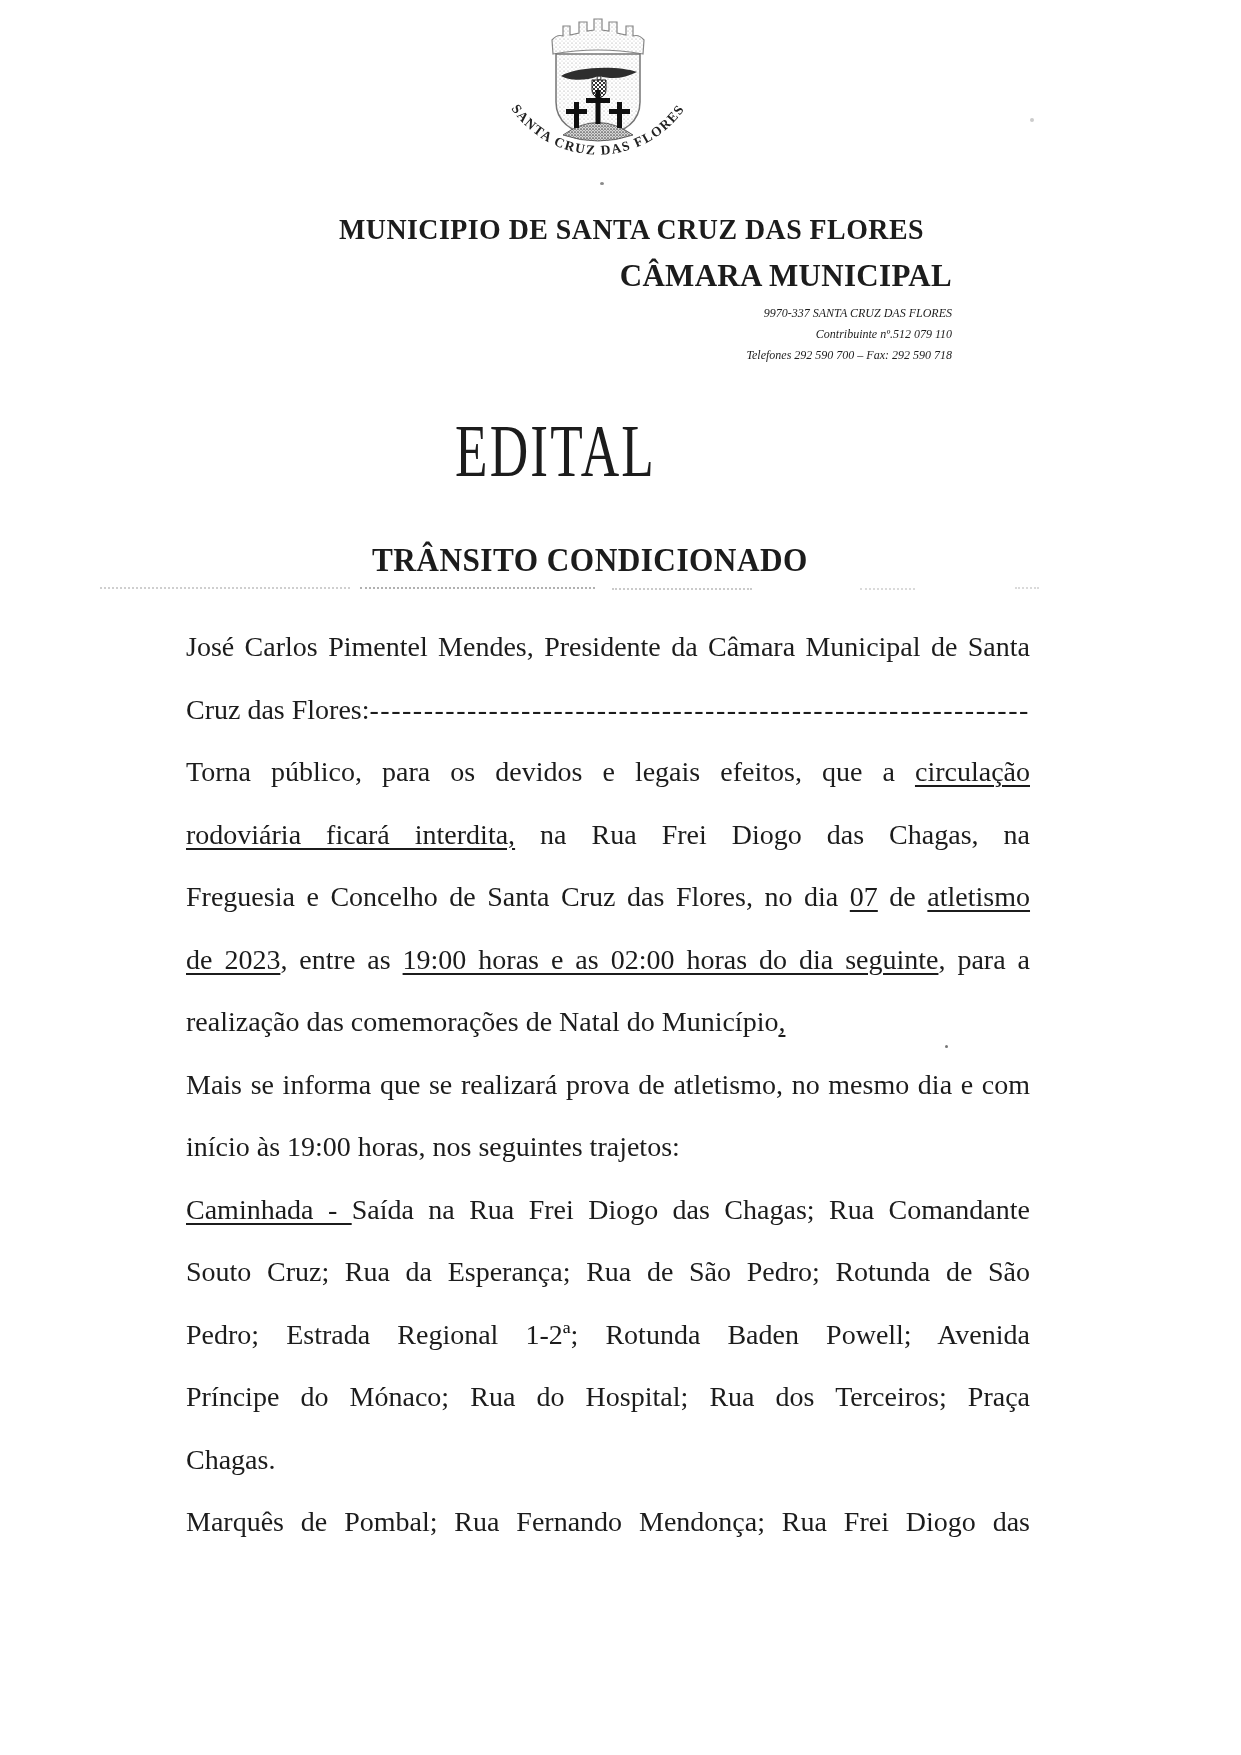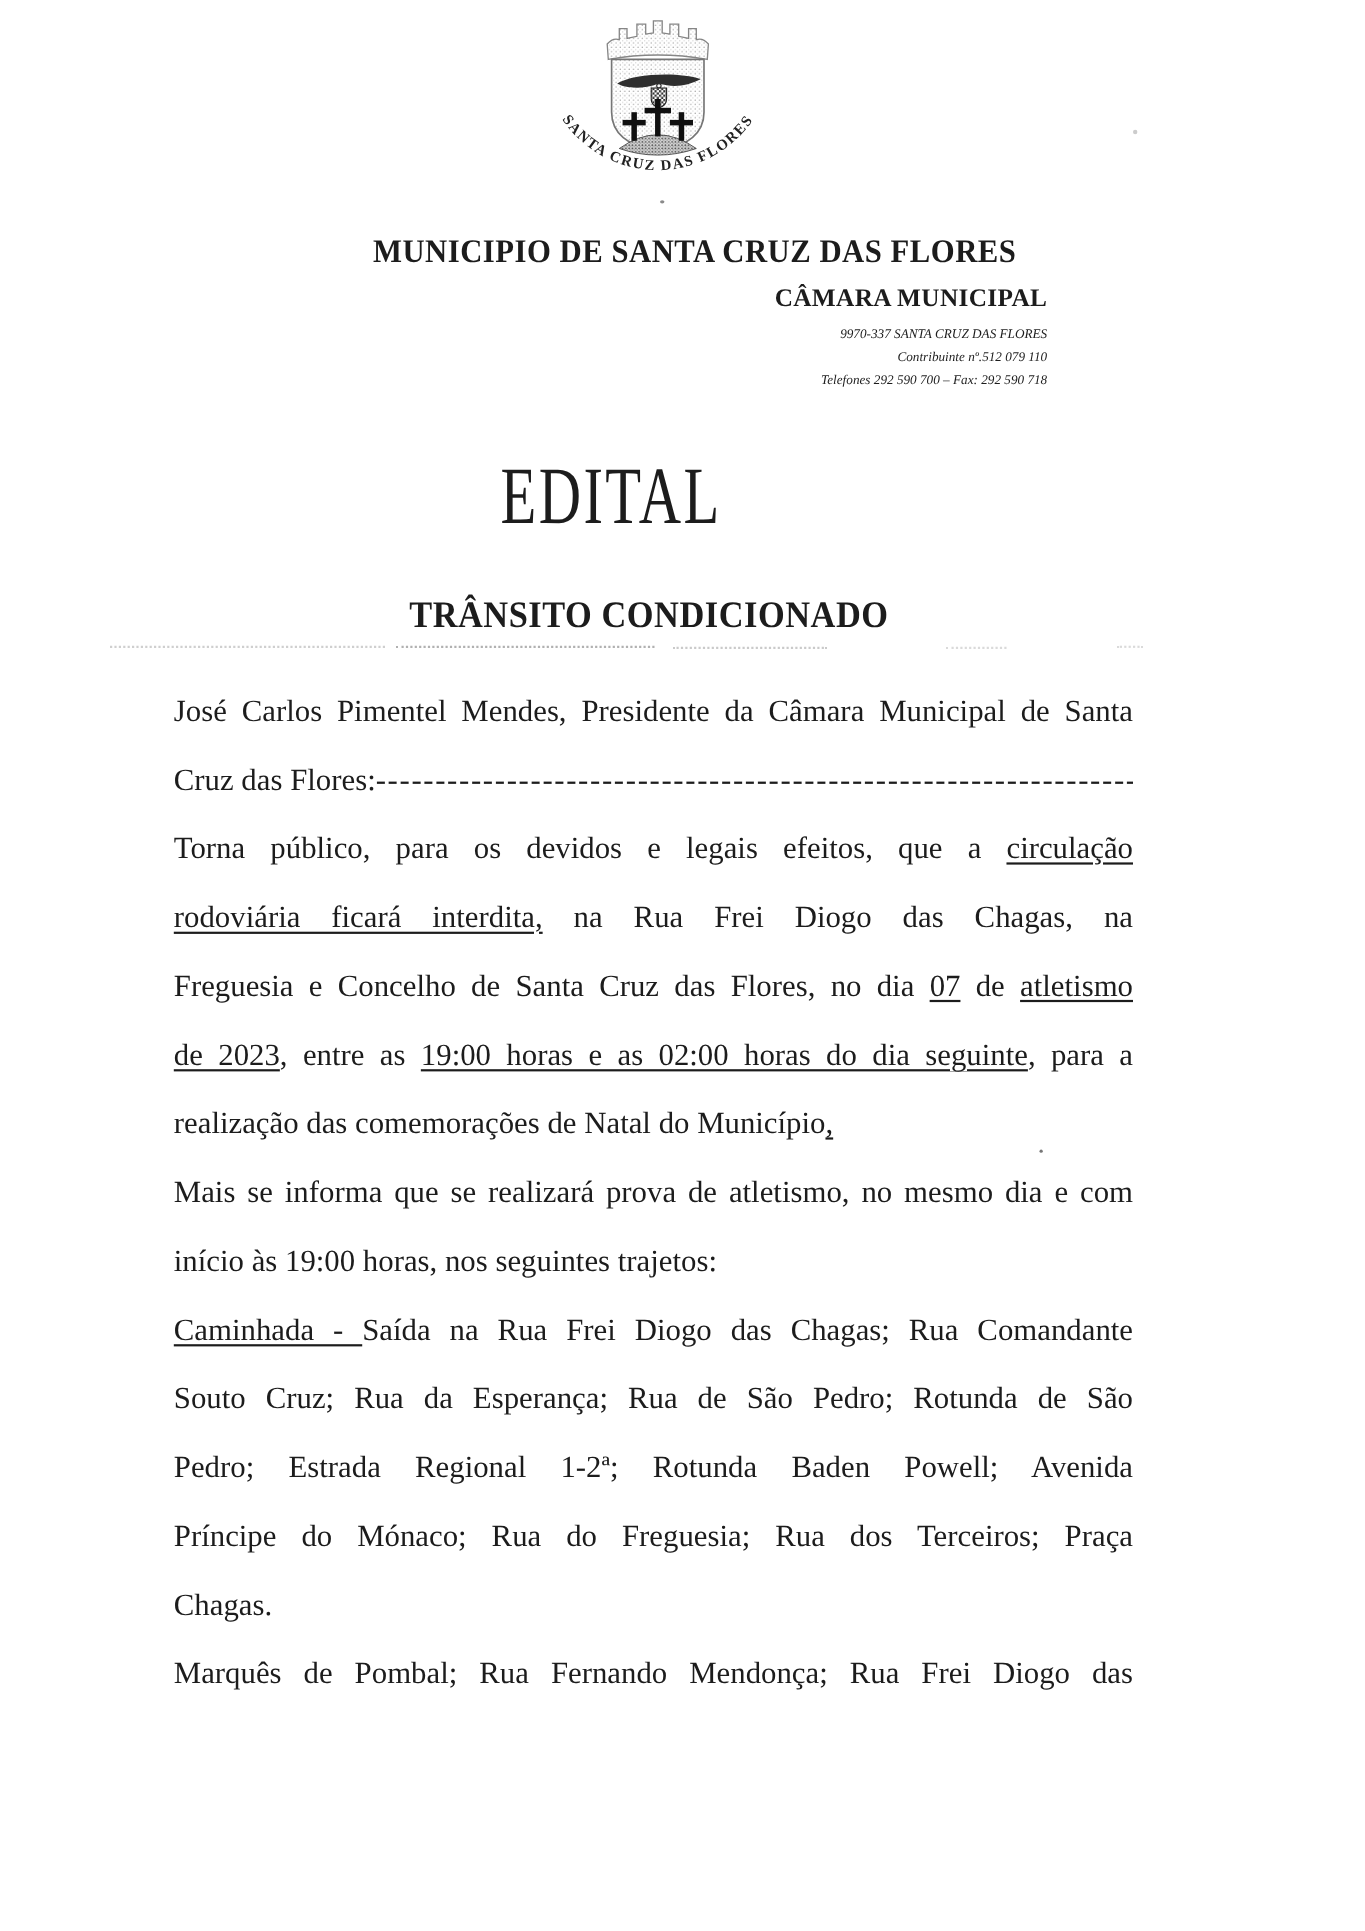--- a/index.html
+++ b/index.html
@@ -8,40 +8,40 @@
     font-family:"Liberation Serif","DejaVu Serif",serif;color:#1c1c1c;
   }
   .page{position:absolute;inset:0;}
 
   
   .crest{position:absolute;left:475px;top:14px;width:244px;height:156px;}
 
   
   .letterhead{position:absolute;left:152px;top:212px;width:800px;text-align:right;}
   .muni{font-size:30px;font-weight:bold;letter-spacing:.5px;transform:scaleX(.93);transform-origin:50% 50%;white-space:nowrap;}
-  .dept{font-size:23px;font-weight:bold;margin-top:12px;letter-spacing:.3px;}
+  .dept{font-size:31px;font-weight:bold;margin-top:12px;letter-spacing:.3px;}
   .addr{font-size:12px;line-height:21px;margin-top:9px;font-style:italic;}
 
   
   .title{
     position:absolute;left:455px;top:414px;font-size:74px;line-height:1;
     letter-spacing:3px;transform:scaleX(.72);transform-origin:left top;white-space:nowrap;
   }
   .subtitle{
     position:absolute;left:372px;top:541px;font-size:34px;font-weight:bold;line-height:1.1;
     letter-spacing:.5px;transform:scaleX(.92);transform-origin:left top;white-space:nowrap;
   }
 
   
   .dotline{position:absolute;height:0;border-top:2px dotted #979797;}
   .speck{position:absolute;border-radius:50%;}
 
   
   .doc-body{position:absolute;left:158px;top:630px;width:872px;}
-  .line{font-size:28px;line-height:34px;margin-bottom:28.5px;white-space:normal;}
+  .line{font-size:28px;line-height:34px;margin-bottom:28.5px;white-space:normal;margin-left:28px;}
   .line.j{text-align:justify;text-align-last:justify;}
   .line.dashline{display:flex;}
   .dashfill{flex:1;overflow:hidden;white-space:nowrap;letter-spacing:1.5px;}
   .b{font-weight:normal;}
   .u{text-decoration:underline;text-decoration-thickness:2.2px;text-underline-offset:4px;}
 </style>
 </head>
 <body>
 
 <div class="page">
@@ -122,18 +122,18 @@
       <div class="line j"><span>Torna público, para os devidos e legais efeitos, que a </span><span class="b u">circulação</span></div>
       <div class="line j"><span class="b u">rodoviária ficará interdita,</span><span> na </span><span class="b">Rua Frei Diogo das Chagas,</span><span> na</span></div>
       <div class="line j"><span>Freguesia e Concelho de Santa Cruz das Flores, no dia </span><span class="b u">07</span><span> de </span><span class="b u">atletismo</span></div>
       <div class="line j"><span class="b u">de 2023</span><span>, entre as </span><span class="b u">19:00 horas e as 02:00 horas do dia seguinte</span><span>, para a</span></div>
       <div class="line"><span>realização das comemorações de Natal do Município</span><span class="u">,</span></div>
       <div class="line j"><span>Mais se informa que se realizará prova de atletismo, no mesmo dia e com</span></div>
       <div class="line"><span>início às 19:00 horas, nos seguintes trajetos:</span></div>
       <div class="line j"><span class="b u">Caminhada -&nbsp;</span><span>Saída na </span><span class="b">Rua Frei Diogo das Chagas; Rua Comandante</span></div>
       <div class="line j"><span class="b">Souto Cruz; Rua da Esperança; Rua de São Pedro; Rotunda de São</span></div>
       <div class="line j"><span class="b">Pedro; Estrada Regional 1-2ª; Rotunda Baden Powell; Avenida</span></div>
-      <div class="line j"><span class="b">Príncipe do Mónaco; Rua do Freguesia; Rua dos Terceiros; Praça</span></div>
+      <div class="line j"><span class="b">Príncipe do Mónaco; Rua do Hospital; Rua dos Terceiros; Praça</span></div>
       <div class="line"><span class="b">Chagas.</span></div>
       <div class="line j"><span class="b">Marquês de Pombal; Rua Fernando Mendonça; Rua Frei Diogo das</span></div>
     </div>
 
 </div>
 
 </body></html>

